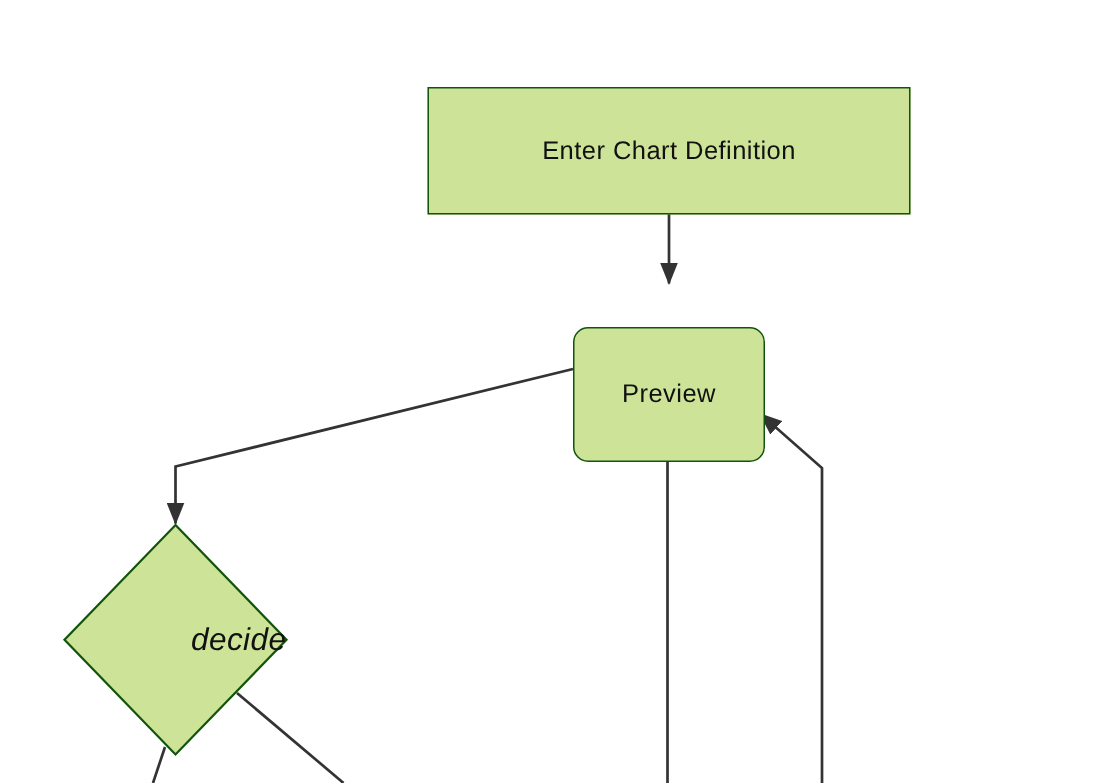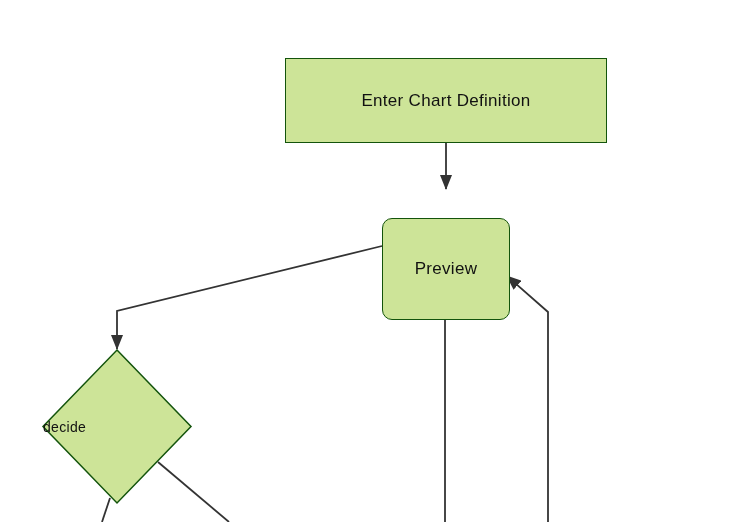--- a/index.html
+++ b/index.html
@@ -46,34 +46,35 @@
     font-size: 17px;
     letter-spacing: 0.3px;
     white-space: nowrap;
     margin-top: 28px;
   }
   .node-label-only {
     position: absolute;
     z-index: 2;
     display: flex;
     align-items: center;
-    justify-content: flex-start;
+    justify-content: flex-end;
     color: var(--text, #111111);
-    font-size: 14px;
+    font-size: 21px;
     letter-spacing: 0.3px;
     background: transparent;
     border: none;
+    font-style: italic;
   }
   #node-enter-chart-definition {
     left: 285px; top: 30px;
     width: 322px; height: 85px;
   }
   #node-preview {
     left: 382px; top: 190px;
-    width: 128px; height: 102px;
+    width: 128px; height: 90px;
     border-radius: 10px;
   }
   #node-decide-label {
     left: 43px; top: 350px;
     width: 148px; height: 153px;
   }
 </style>
 </head>
 <body>
 

